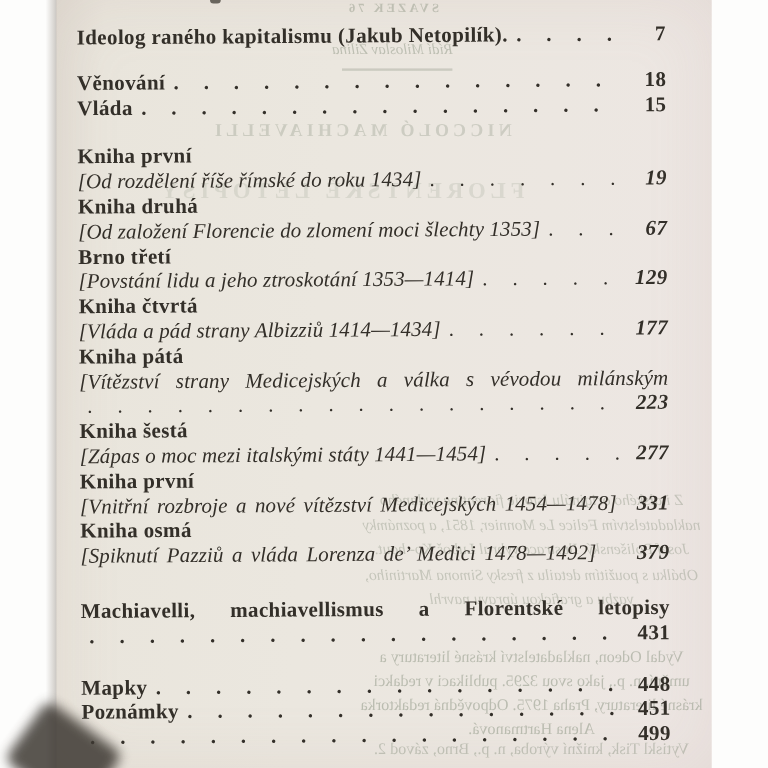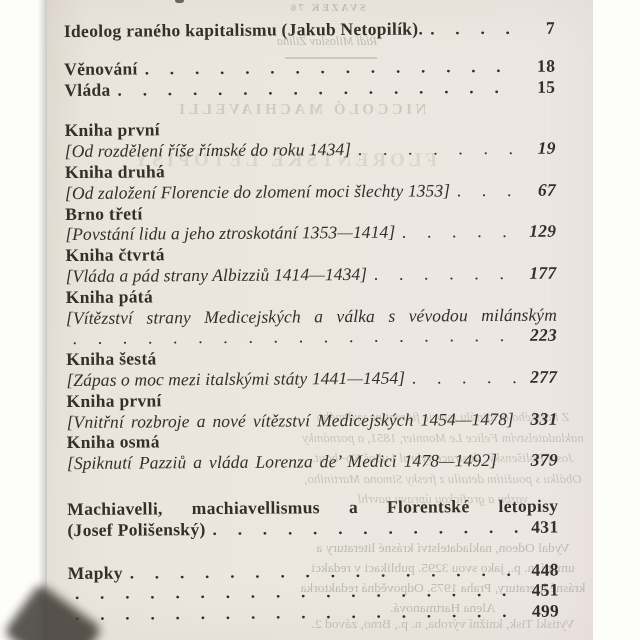--- a/index.html
+++ b/index.html
@@ -155,31 +155,31 @@
         <span class="lbl">Kniha osmá</span>
       </div>
       <div class="row it nodots spread">
         <span class="lbl">[Spiknutí Pazziů a vláda Lorenza de’ Medici 1478—1492]</span>
 
         <span class="pg rm">379</span>
       </div>
 
       <div class="wrapline rm mt-essay">Machiavelli, machiavellismus a Florentské letopisy</div>
       <div class="row rm">
-        <span class="lbl">(Josef Polišenský)</span>
         <span class="dots"></span>
         <span class="pg">431</span>
       </div>
 
       <div class="row rm mt-back">
         <span class="lbl">Mapky</span>
         <span class="dots"></span>
         <span class="pg">448</span>
       </div>
       <div class="row rm">
+        <span class="lbl">Poznámky</span>
         <span class="dots"></span>
         <span class="pg">451</span>
       </div>
       <div class="row rm">
         <span class="dots"></span>
         <span class="pg">499</span>
       </div>
 
     </div>
 

